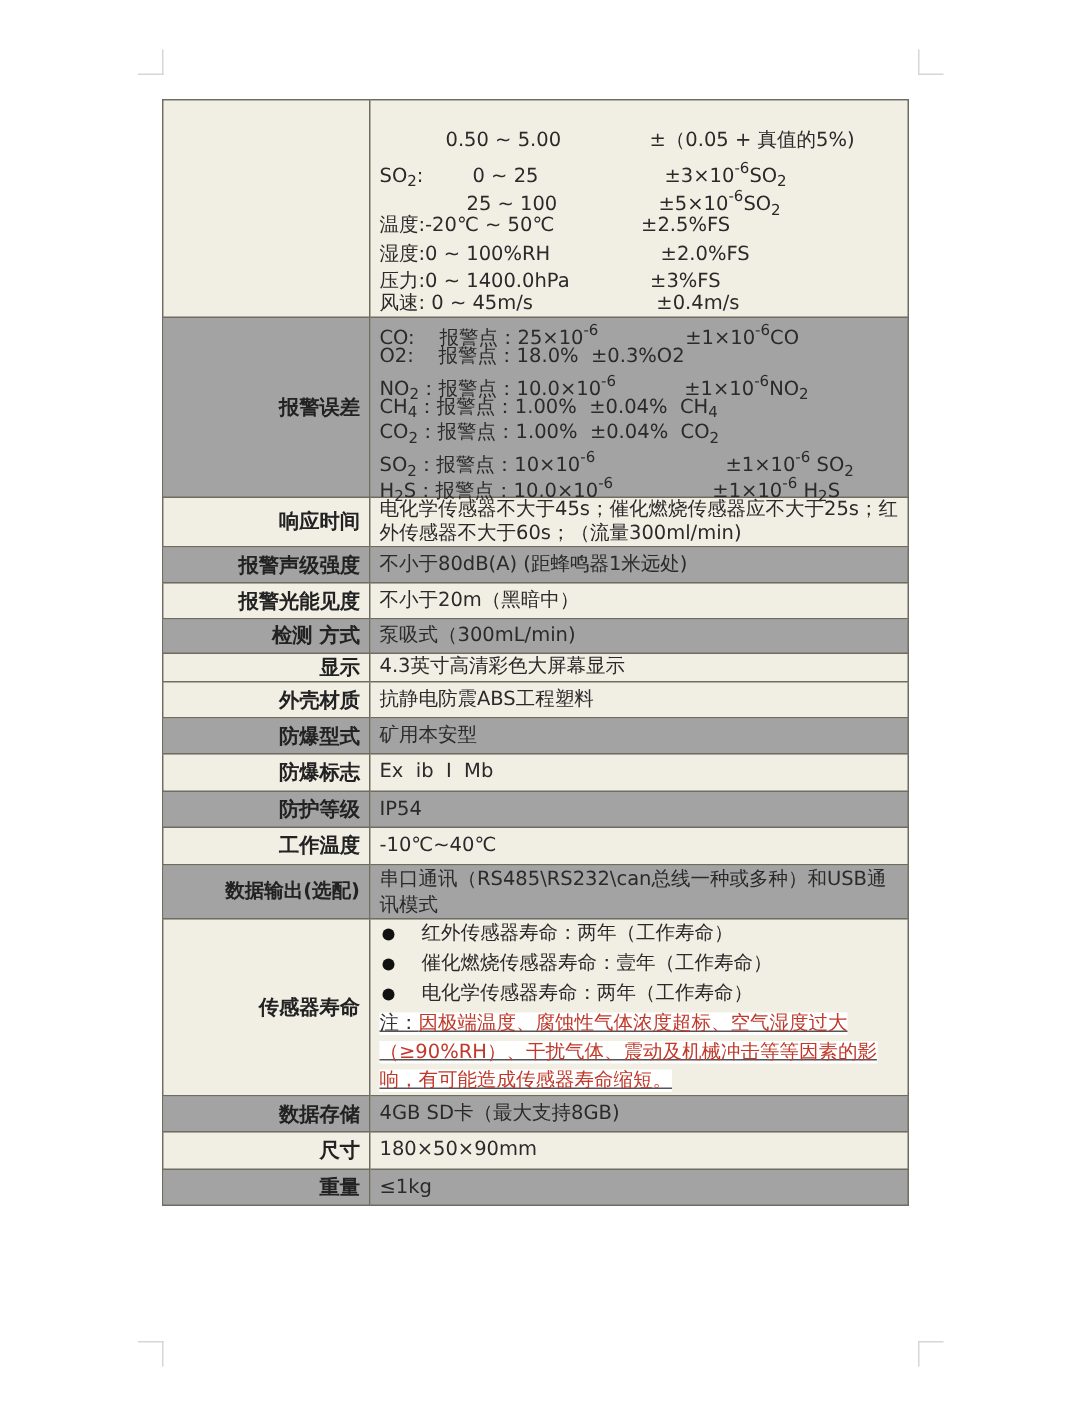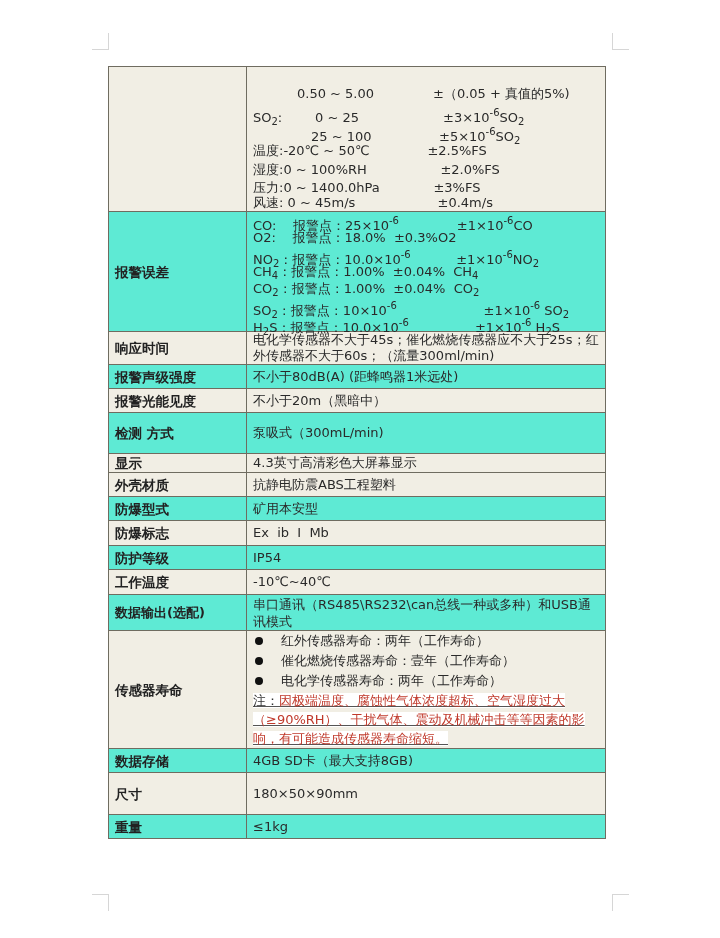--- a/index.html
+++ b/index.html
@@ -4,23 +4,23 @@
 <style>
   html,body{margin:0;padding:0;background:#ffffff;}
   body{width:720px;height:938px;position:relative;overflow:hidden;font-family:"DejaVu Sans","Liberation Sans",sans-serif;color:#2a2a2a;}
   .corner{position:absolute;width:16px;height:16px;border-color:#d6d6d6;border-style:solid;border-width:0;}
   .c-tl{left:92px;top:33px;border-right-width:1px;border-bottom-width:1px;}
   .c-tr{left:612px;top:33px;border-left-width:1px;border-bottom-width:1px;}
   .c-bl{left:92px;top:894px;border-right-width:1px;border-top-width:1px;}
   .c-br{left:612px;top:894px;border-left-width:1px;border-top-width:1px;}
   table.spec{position:absolute;left:108px;top:66px;width:498px;border-collapse:collapse;border:1.5px solid #7a7a72;font-size:13px;}
   table.spec td{border:1px solid #6f6c60;padding:0 6px;vertical-align:middle;line-height:18px;}
-  td.k{width:125px;text-align:left;font-weight:bold;font-size:13.5px;color:#222;}
+  td.k{width:125px;text-align:right;font-weight:bold;font-size:13.5px;color:#222;}
   tr.light td{background:#f1eee4;}
-  tr.tan td{background:#5eead4;}
+  tr.tan td{background:#a3a3a3;}
   .line{white-space:pre;height:19px;line-height:19px;position:relative;}
   .line sub{font-size:10px;vertical-align:-3px;}
   .line sup{font-size:10px;vertical-align:6px;}
   .bullet{display:flex;align-items:center;height:20px;}
   .bullet .dot{width:8px;height:8px;border-radius:50%;background:#111;margin-right:18px;margin-left:2px;}
   .note{color:#c0392b;line-height:19px;}
   .note .lbl{color:#333;}
   .note-wrap{background:#ffffff;display:inline;text-decoration:underline;text-decoration-color:#555;}
 </style>
 </head>
@@ -64,21 +64,21 @@
     <td style="line-height:16px;">电化学传感器不大于45s；催化燃烧传感器应不大于25s；红外传感器不大于60s；（流量300ml/min)</td>
   </tr>
   <tr class="tan" style="height:24px;">
     <td class="k">报警声级强度</td>
     <td>不小于80dB(A) (距蜂鸣器1米远处)</td>
   </tr>
   <tr class="light" style="height:24px;">
     <td class="k">报警光能见度</td>
     <td>不小于20m（黑暗中）</td>
   </tr>
-  <tr class="tan" style="height:41px;">
+  <tr class="tan" style="height:23px;">
     <td class="k">检测 方式</td>
     <td>泵吸式（300mL/min)</td>
   </tr>
   <tr class="light" style="height:14px;">
     <td class="k">显示</td>
     <td>4.3英寸高清彩色大屏幕显示</td>
   </tr>
   <tr class="light" style="height:24px;">
     <td class="k">外壳材质</td>
     <td>抗静电防震ABS工程塑料</td>
@@ -120,21 +120,21 @@
             <span>电化学传感器寿命：两年（工作寿命）</span>
           </div>
       <div class="note"><span class="note-wrap"><span class="lbl">注：</span><span>因极端温度、腐蚀性气体浓度超标、空气湿度过大（≥90%RH）、干扰气体、震动及机械冲击等等因素的影响，有可能造成传感器寿命缩短。</span></span></div>
     </td>
   </tr>
 
   <tr class="tan" style="height:24px;">
     <td class="k">数据存储</td>
     <td>4GB  SD卡（最大支持8GB)</td>
   </tr>
-  <tr class="light" style="height:42px;margin-left:44px;">
+  <tr class="light" style="height:25px;margin-left:44px;">
     <td class="k">尺寸</td>
     <td>180×50×90mm</td>
   </tr>
   <tr class="tan" style="height:24px;">
     <td class="k">重量</td>
     <td>≤1kg</td>
   </tr>
 </tbody>
   </table>
 

